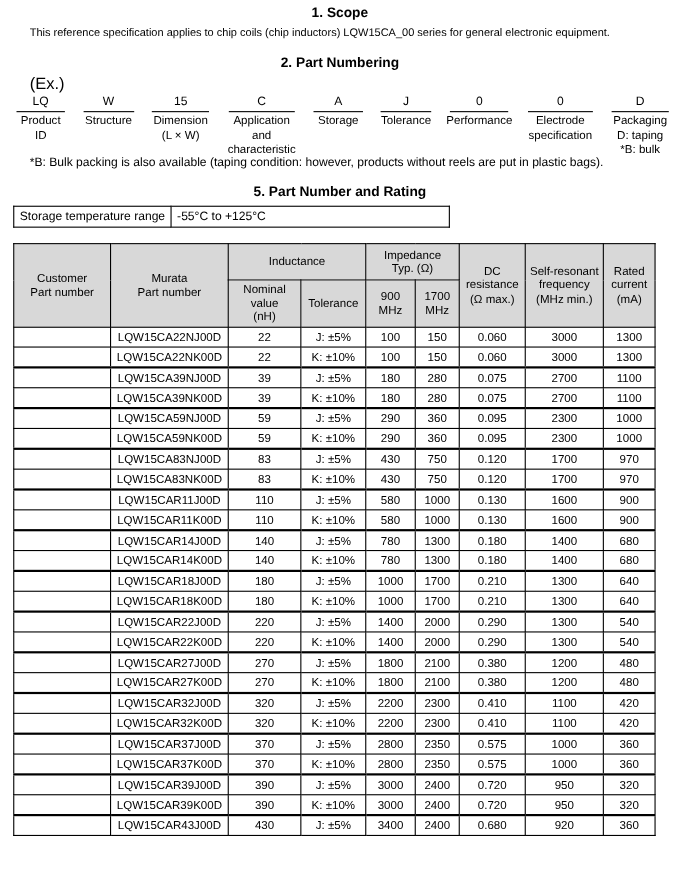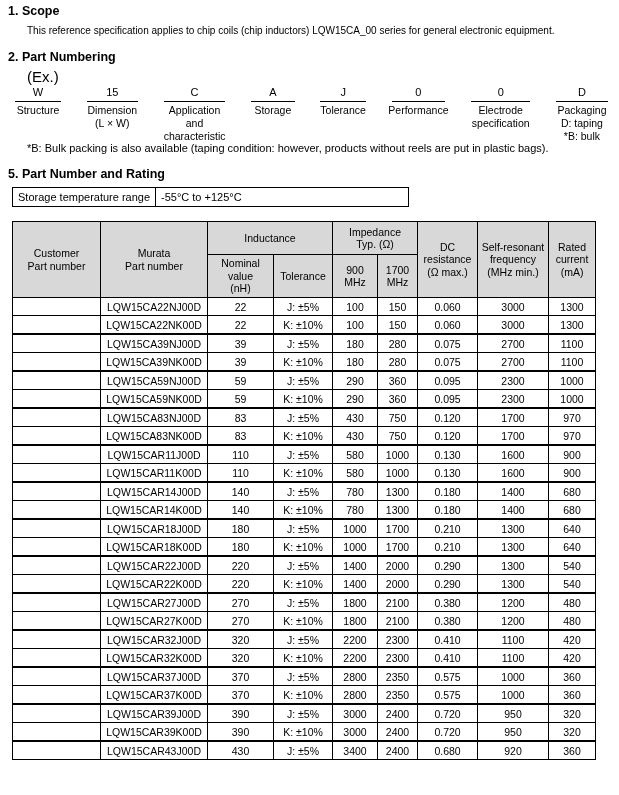--- a/index.html
+++ b/index.html
@@ -4,21 +4,21 @@
 <style>
   html, body { margin: 0; padding: 0; background: #ffffff; color: #000000; }
   body {
     width: 619px; height: 795px; overflow: hidden;
     font-family: "Liberation Sans", "DejaVu Sans", sans-serif;
     -webkit-font-smoothing: antialiased;
   }
   .page { padding: 4px 9px 0 8px; box-sizing: border-box; }
 
   .sec-heading {
-    font-size: 12.5px; font-weight: bold; line-height: 1.25; margin: 0;
+    font-size: 12.5px; font-weight: bold; line-height: 1.25; margin: 0; text-align: center;
   }
   .scope-body {
     font-size: 10px; margin: 4px 0 0 19px; line-height: 1.3;
   }
   .mt-sec { margin-top: 13px; }
 
   .ex-label { font-size: 15px; margin: 3px 0 0 19px; }
 
   
   .pn-row {
@@ -72,20 +72,25 @@
 <body>
 
 <div class="page">
 
   <div class="sec-heading">1. Scope</div>
   <div class="scope-body">This reference specification applies to chip coils (chip inductors) LQW15CA_00 series for general electronic equipment.</div>
 
   <div class="sec-heading mt-sec">2. Part Numbering</div>
   <div class="ex-label">(Ex.)</div>
   <div class="pn-row">
+      <div class="pn-seg" style="width: 48px;">
+        <div class="pn-code">LQ</div>
+        <div class="pn-label">Product
+ID</div>
+      </div>
       <div class="pn-seg" style="width: 50px;">
         <div class="pn-code">W</div>
         <div class="pn-label">Structure</div>
       </div>
       <div class="pn-seg" style="width: 56px;">
         <div class="pn-code">15</div>
         <div class="pn-label">Dimension
 (L × W)</div>
       </div>
       <div class="pn-seg" style="width: 66px;">

